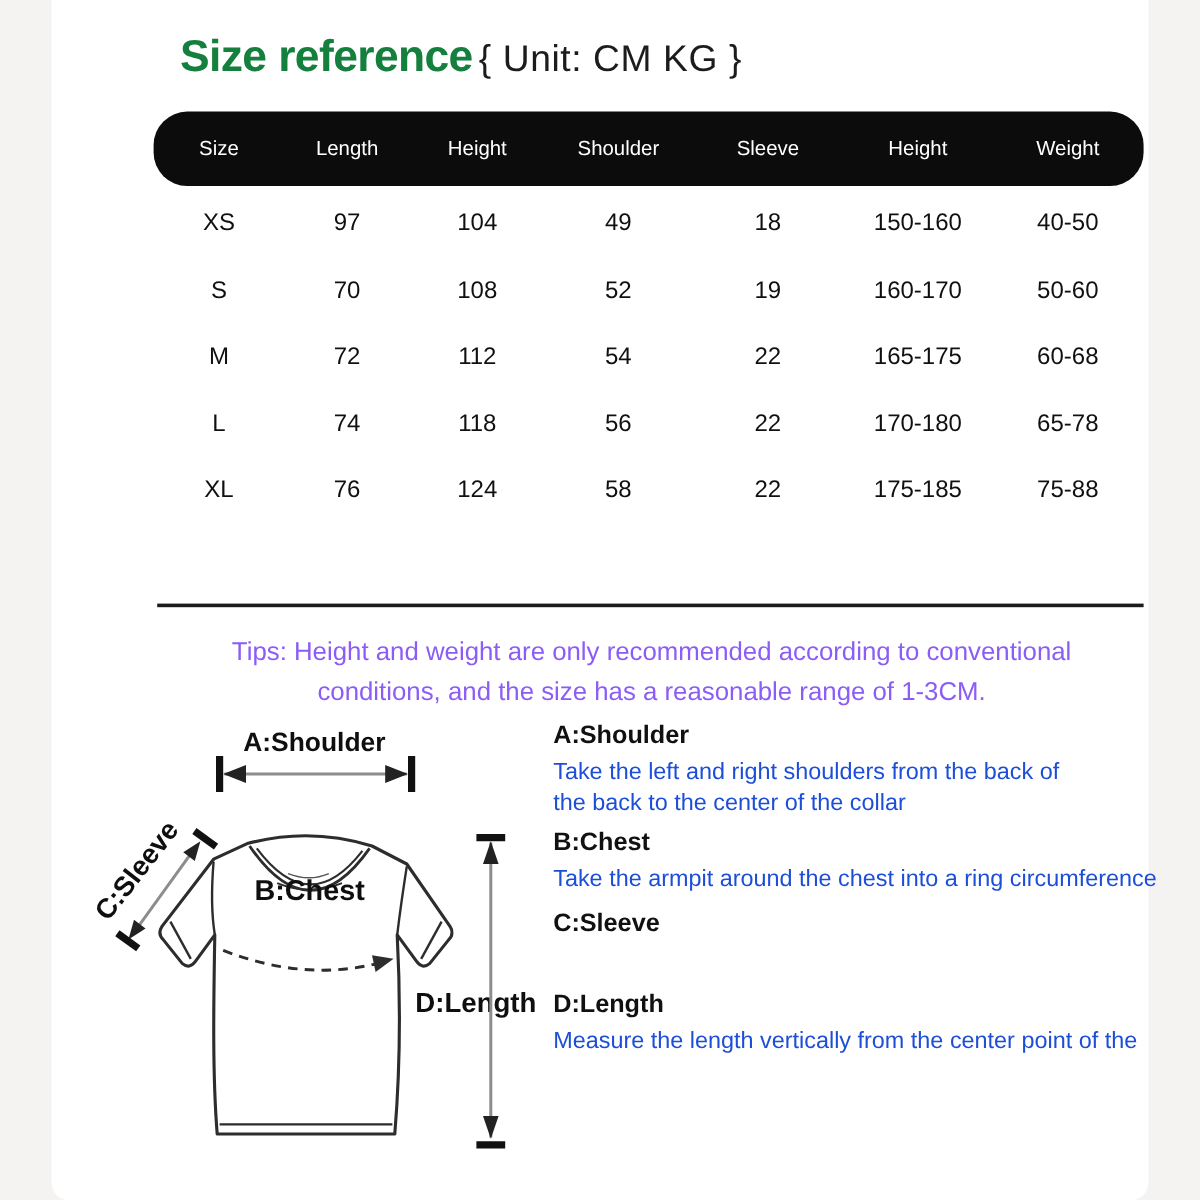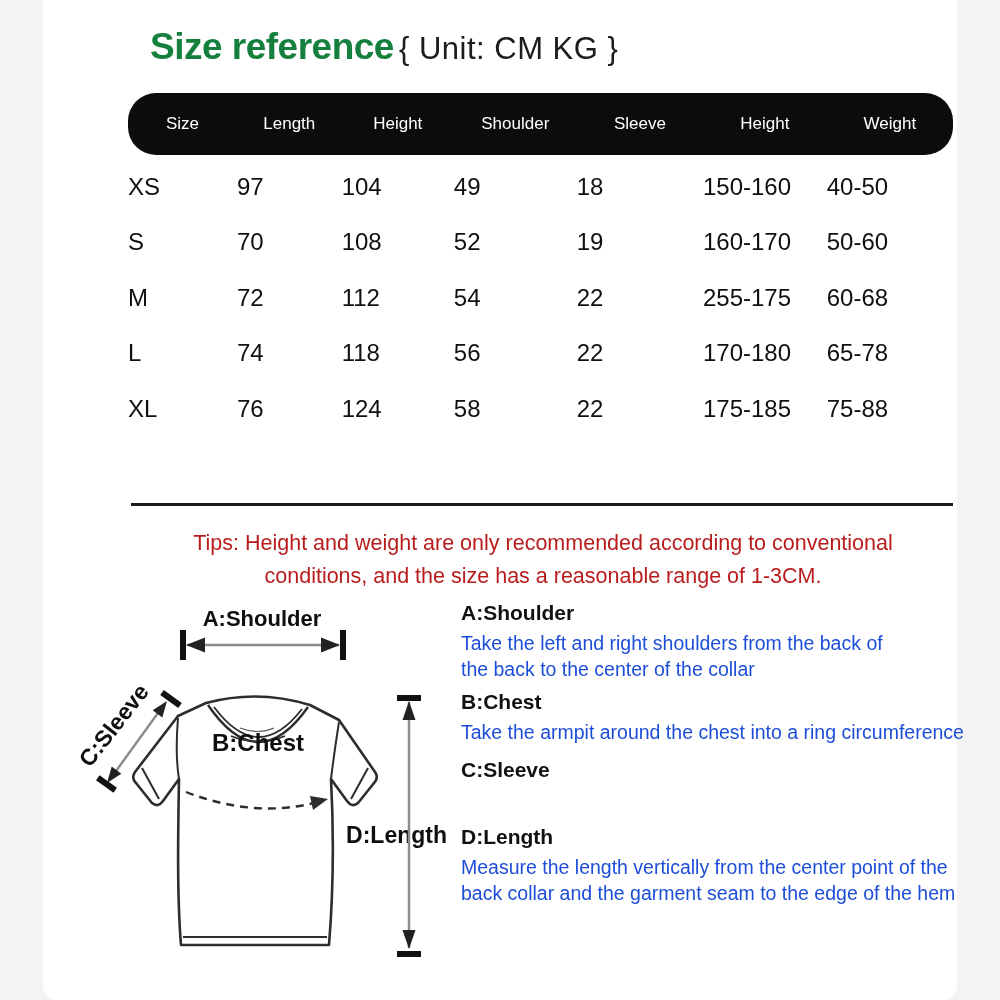--- a/index.html
+++ b/index.html
@@ -14,26 +14,26 @@
   .title-unit { font-size:31px; color:#1c1c1c; margin-left:5px; letter-spacing:0.5px; }
 
   
   .thead { position:absolute; left:85px; top:93px; width:825px; height:62px; background:#0c0c0c;
            border-radius:28px; display:grid; align-items:center;
            grid-template-columns:13.2% 12.7% 13.6% 14.9% 15.3% 15% 15.3%; }
   .thead .cell { color:#ffffff; font-size:17px; text-align:center; }
   .tbody { position:absolute; left:85px; top:159px; width:825px; }
   .trow { display:grid; grid-template-columns:13.2% 12.7% 13.6% 14.9% 15.3% 15% 15.3%;
           height:55.5px; align-items:center; }
-  .trow .cell { font-size:24px; color:#101010; text-align:left; }
+  .trow .cell { font-size:20px; color:#101010; text-align:center; }
 
   .divider { position:absolute; left:88px; top:503px; width:822px; height:3px; background:#1b1b1b; }
 
   .tips { position:absolute; left:60px; top:527px; width:880px; text-align:center;
-          font-size:21.5px; line-height:33px; color:#b91c1c; }
+          font-size:21.5px; line-height:33px; color:#8b5cf6; }
 
   
   .diag-label { position:absolute; font-weight:bold; color:#0f0f0f; white-space:nowrap; }
   .lbl-shoulder { left:139px; top:606px; width:160px; text-align:center; font-size:22px; }
   .lbl-chest { left:140px; top:729px; width:150px; text-align:center; font-size:24px; }
   .lbl-sleeve { left:6px; top:712px; width:130px; text-align:center; font-size:23px;
                 transform:rotate(-52deg); }
   .lbl-length { left:296px; top:822px; width:108px; text-align:right; font-size:23px; }
 
   .abs { position:absolute; }
@@ -83,21 +83,21 @@
           <span class="cell">19</span>
           <span class="cell">160-170</span>
           <span class="cell">50-60</span>
         </div>
         <div class="trow">
           <span class="cell">M</span>
           <span class="cell">72</span>
           <span class="cell">112</span>
           <span class="cell">54</span>
           <span class="cell">22</span>
-          <span class="cell">255-175</span>
+          <span class="cell">165-175</span>
           <span class="cell">60-68</span>
         </div>
         <div class="trow">
           <span class="cell">L</span>
           <span class="cell">74</span>
           <span class="cell">118</span>
           <span class="cell">56</span>
           <span class="cell">22</span>
           <span class="cell">170-180</span>
           <span class="cell">65-78</span>
@@ -175,17 +175,16 @@
     <div class="guide-item gi-1">
       <div class="guide-heading">B:Chest</div>
       <div class="guide-line">Take the armpit around the chest into a ring circumference</div>
     </div>
     <div class="guide-item gi-2">
       <div class="guide-heading">C:Sleeve</div>
     </div>
     <div class="guide-item gi-3">
       <div class="guide-heading">D:Length</div>
       <div class="guide-line">Measure the length vertically from the center point of the</div>
-      <div class="guide-line">back collar and the garment seam to the edge of the hem</div>
     </div>
 
   </div>
 </div>
 
 </body></html>

